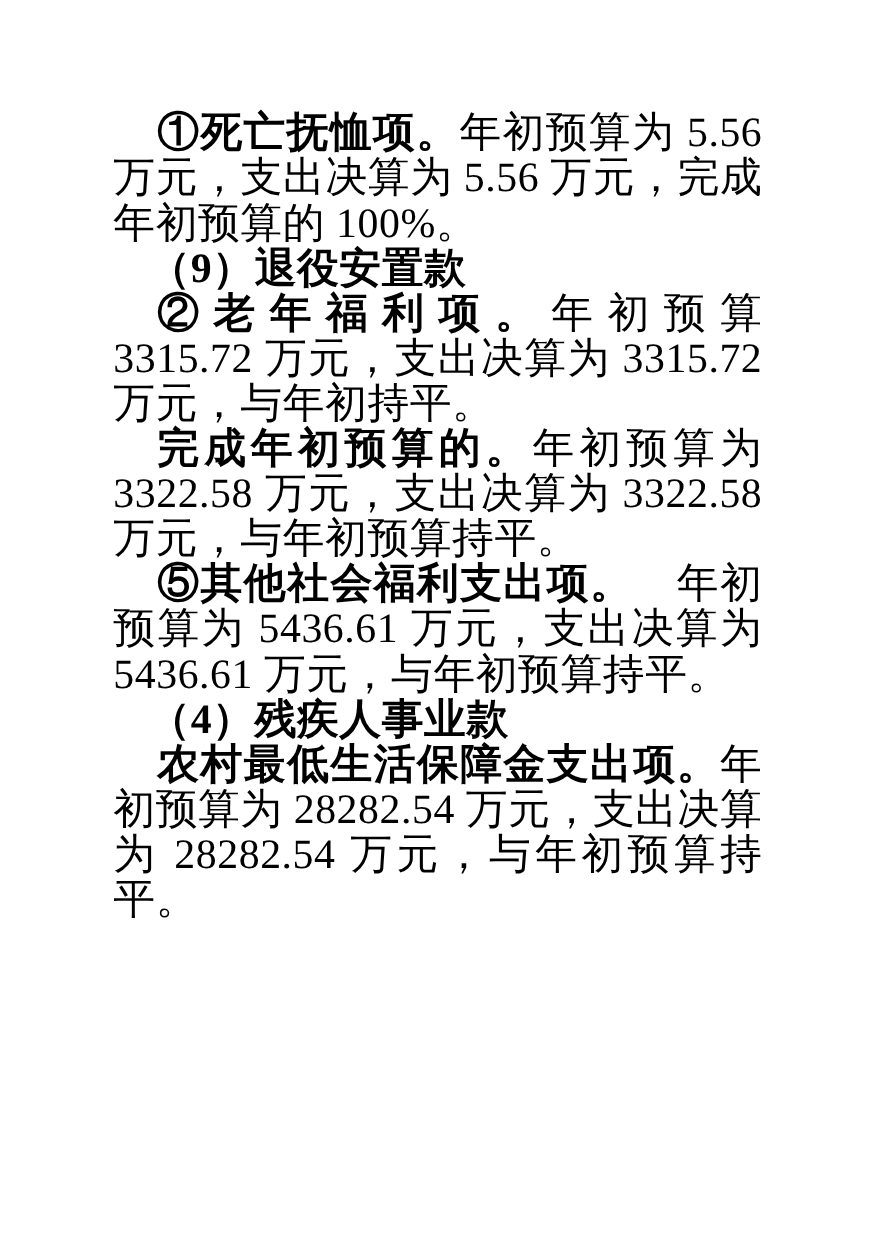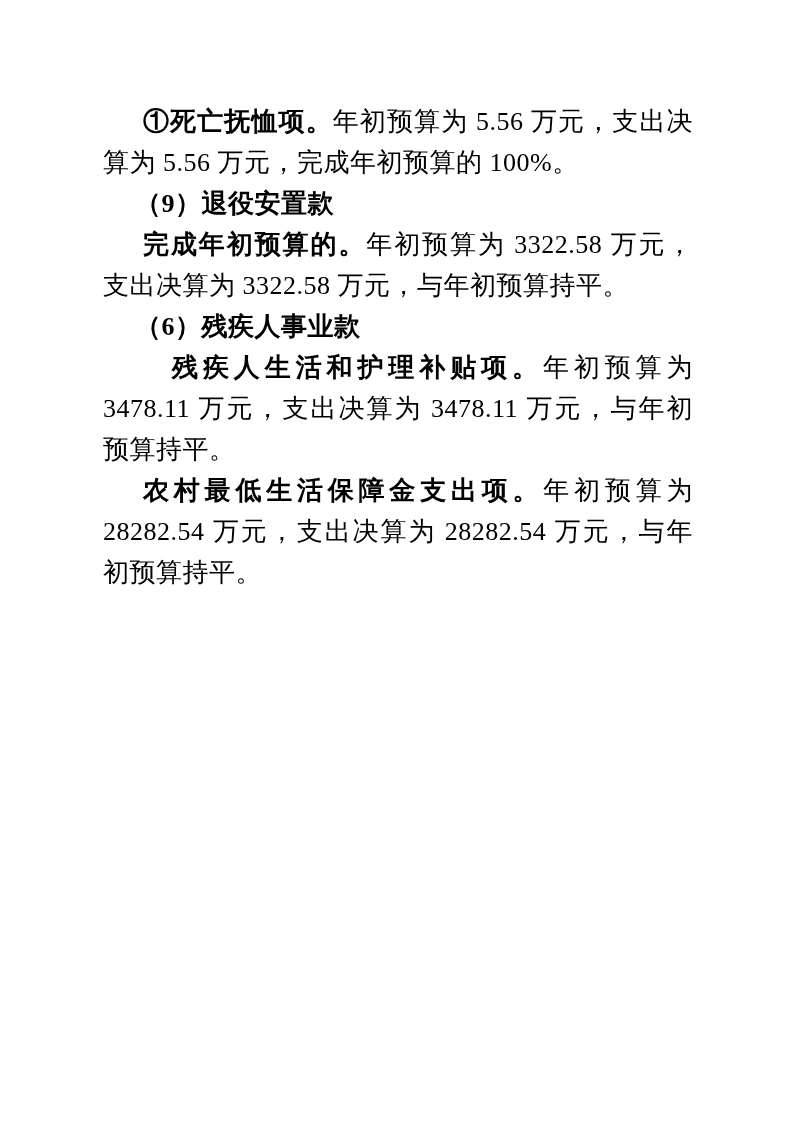--- a/index.html
+++ b/index.html
@@ -16,21 +16,21 @@
   }
   .page {
     box-sizing: border-box;
     width: 793px;
     height: 1122px;
     padding: 101px 100px 0 103px;
     background: #ffffff;
   }
   .para {
     margin: 0;
-    font-size: 26px;
+    font-size: 38px;
     line-height: 41px;
     text-align: justify;
     letter-spacing: 0.5px;
   }
   .para.heading {
     font-weight: 700;
     text-indent: 32px;
   }
   .indent-sm { text-indent: 40px; }
   .indent-lg { text-indent: 69px; }
@@ -41,25 +41,26 @@
 
 <main class="page">
 
   <p class="para indent-sm"><span class="lead">①死亡抚恤项。</span><span>年初预算为 5.56 万元，支出决算为 5.56 万元，完成年初预算的 100%。</span></p>
 
   <p class="para heading">（9）退役安置款</p>
 
 
 
 
+  <p class="para indent-sm"><span class="lead">②老年福利项。</span><span>年初预算 3315.72 万元，支出决算为 3315.72 万元，与年初持平。</span></p>
 
 
   <p class="para indent-sm"><span class="lead">完成年初预算的。</span><span>年初预算为 3322.58 万元，支出决算为 3322.58 万元，与年初预算持平。</span></p>
 
+  <p class="para indent-sm"><span class="lead">⑤其他社会福利支出项。</span><span>　年初预算为 5436.61 万元，支出决算为 5436.61 万元，与年初预算持平。</span></p>
 
-  <p class="para heading">（6）残疾人事业款</p>
+  <p class="para heading">（4）残疾人事业款</p>
 
-  <p class="para indent-lg"><span class="lead">残疾人生活和护理补贴项。</span><span>年初预算为 3478.11 万元，支出决算为 3478.11 万元，与年初预算持平。</span></p>
 
 
   <p class="para indent-sm"><span class="lead">农村最低生活保障金支出项。</span><span>年初预算为 28282.54 万元，支出决算为 28282.54 万元，与年初预算持平。</span></p>
 
 </main>
 
 </body></html>

